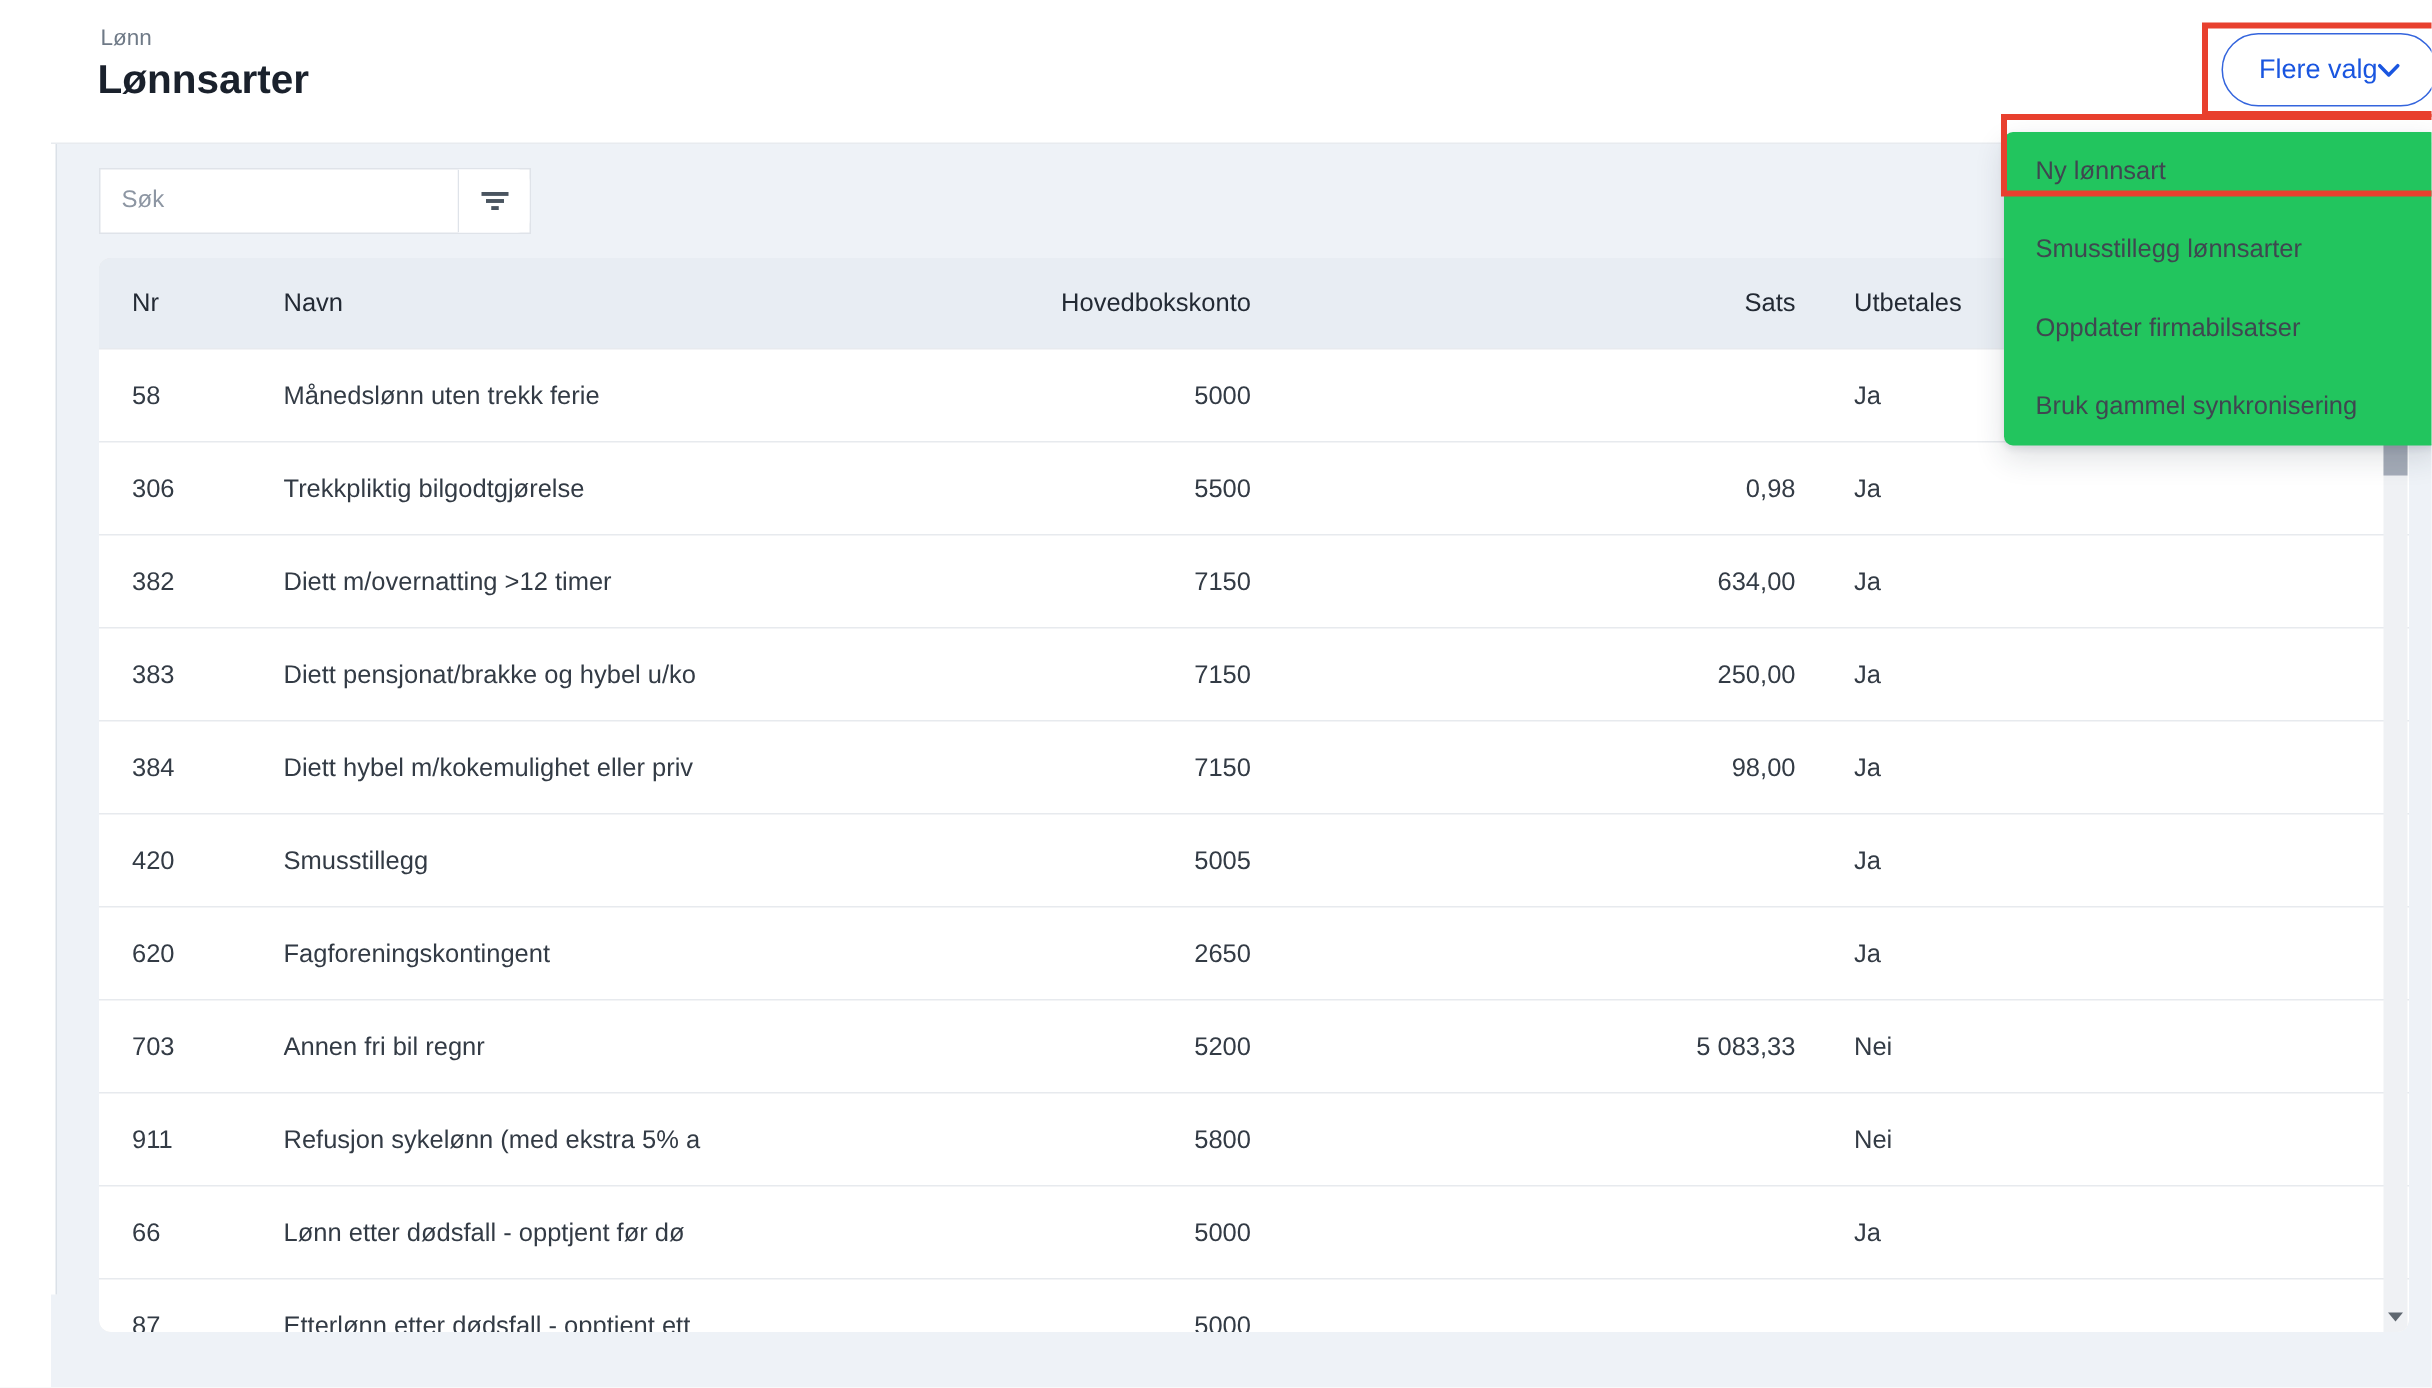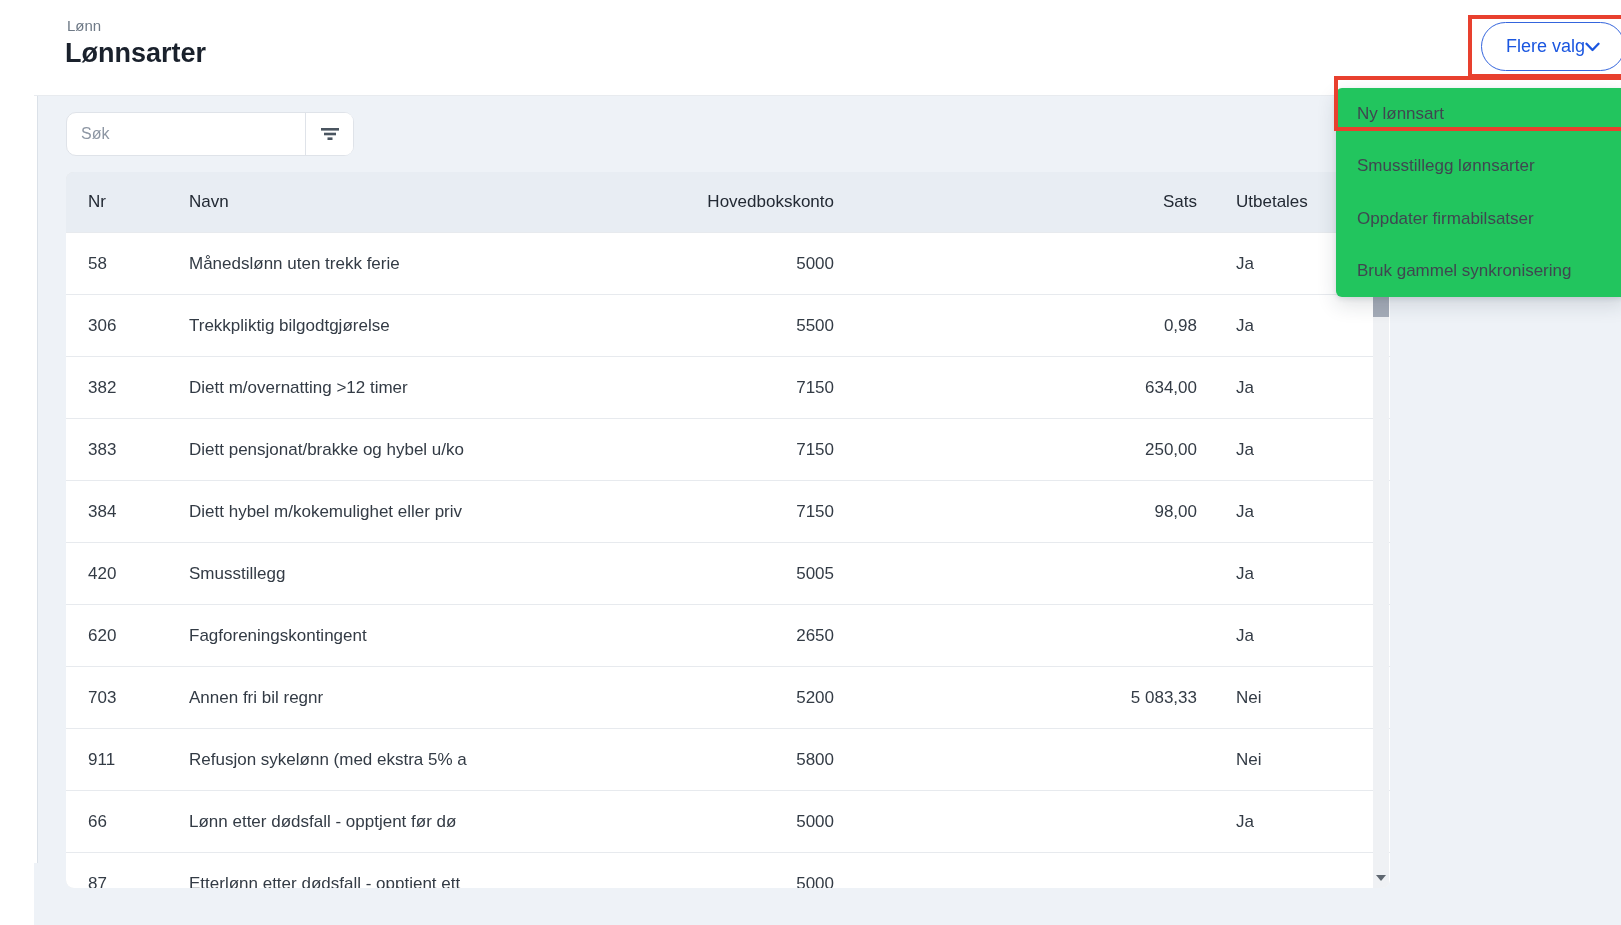--- a/index.html
+++ b/index.html
@@ -20,30 +20,30 @@
   .more-btn { position:absolute; right:30px; top:22px; height:49px; padding:0 24px;
               display:flex; align-items:center; background:#fff;
               border:1.5px solid #3465dd; border-radius:25px; color:#1a56e0;
               font-size:18px; font-family:"Liberation Sans", sans-serif; cursor:pointer; }
 
   
   .content-bg { position:absolute; left:0; top:96px; width:1621px; height:829px; background:#eef2f7; z-index:1; }
 
   
   .search-wrap { position:absolute; left:32px; top:112px; width:288px; height:44px;
-                 background:#fff; border:1px solid #dfe3e9; border-radius:10px; z-index:2; display:flex; }
+                 background:#fff; border:1px solid #dfe3e9; border-radius:0; z-index:2; display:flex; }
   .search-input { flex:1; border:none; outline:none; background:transparent; padding:0 14px;
                   font-size:16px; color:#2a313b; font-family:"Liberation Sans", sans-serif; }
   .search-input::placeholder { color:#8d96a3; opacity:1; }
   .filter-btn { width:48px; height:100%; border-left:1px solid #dfe3e9; display:flex;
                 align-items:center; justify-content:center; cursor:pointer;
                 border-radius:0 8px 8px 0; background:#fff; }
 
   
-  .table-card { position:absolute; left:32px; top:172px; width:1324px; height:716px;
+  .table-card { position:absolute; left:32px; top:172px; width:1540px; height:716px;
                 background:#e5e5e5; border-radius:8px; overflow:hidden; z-index:2; }
   .thead { position:relative; height:60px; background:#e8edf3; }
   .th, .td { position:absolute; top:0; height:100%; display:flex; align-items:center;
              font-size:17px; white-space:nowrap; overflow:hidden; }
   .th { color:#232a34; font-weight:500; }
   .td { color:#333b45; }
   .c-nr   { left:22px;  width:90px; }
   .c-navn { left:123px; width:324px; }
   .c-konto{ left:540px; width:228px; justify-content:flex-end; text-align:right; }
   .c-sats { left:900px; width:231px; justify-content:flex-end; text-align:right; }

